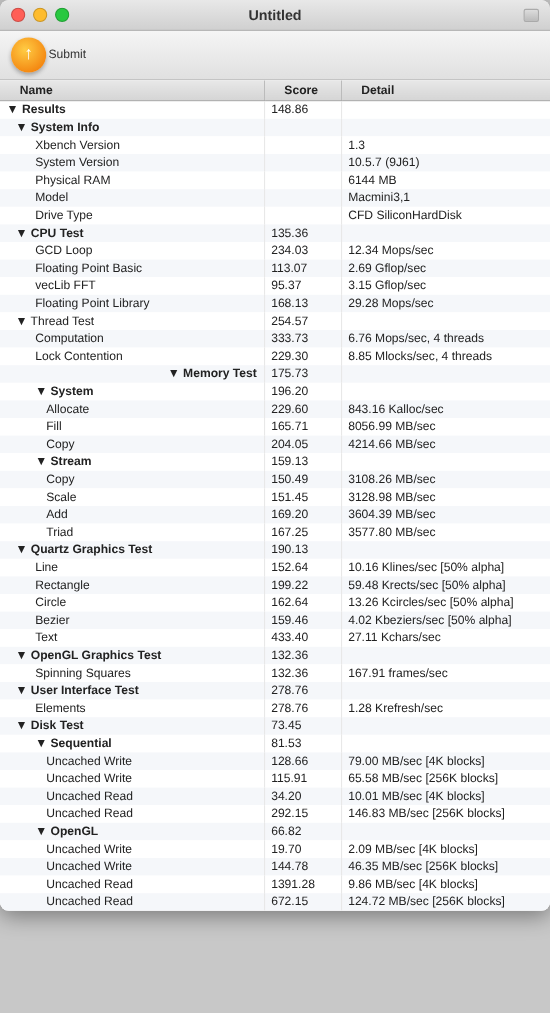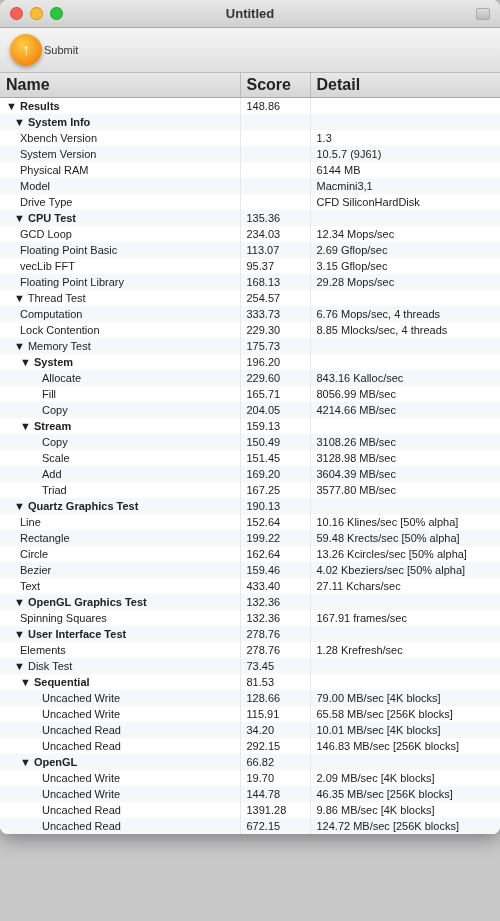--- a/index.html
+++ b/index.html
@@ -97,24 +97,24 @@
     }
 
     table {
       width: 100%;
       border-collapse: collapse;
     }
     thead th {
       background: linear-gradient(to bottom, #e8e8e8, #d5d5d5);
       border-bottom: 1px solid #aaa;
       border-right: 1px solid #bbb;
-      padding: 3px 6px;
+      padding: 3px 18px;
       text-align: left;
       font-weight: bold;
-      font-size: 16px;
+      font-size: 11px;
       color: #222;
       position: sticky;
       top: 0;
     }
     thead th:last-child { border-right: none; }
 
     tbody tr:nth-child(even) { background: #f5f7fa; }
     tbody tr:nth-child(odd)  { background: #ffffff; }
 
     td {
@@ -123,21 +123,21 @@
       color: #222;
       border-right: 1px solid #e8e8e8;
     }
     td:last-child { border-right: none; }
 
     .col-name  { width: 240px; }
     .col-score { width: 70px; text-align: left; }
     .col-detail{ }
 
     .indent-1 { padding-left: 14px; }
-    .indent-2 { padding-left: 20px; }
+    .indent-2 { padding-left: 32px; }
     .indent-3 { padding-left: 42px; }
   </style>
 </head>
 <body>
 
 <div class="window">
 
   <div class="titlebar">
     <div class="titlebar-buttons">
       <div class="tb-btn tb-close"></div>
@@ -234,21 +234,21 @@
             <td class="col-name indent-2">Computation</td>
             <td class="col-score">333.73</td>
             <td class="col-detail">6.76 Mops/sec, 4 threads</td>
           </tr>
           <tr>
             <td class="col-name indent-2">Lock Contention</td>
             <td class="col-score">229.30</td>
             <td class="col-detail">8.85 Mlocks/sec, 4 threads</td>
           </tr>
           <tr>
-            <td class="col-name indent-1" style="font-weight: normal;">▼ Memory Test</td>
+            <td class="col-name indent-1" style="font-weight: bold; text-align: right;">▼ Memory Test</td>
             <td class="col-score">175.73</td>
             <td class="col-detail"></td>
           </tr>
           <tr>
             <td class="col-name indent-2" style="font-weight: bold;">▼ System</td>
             <td class="col-score">196.20</td>
             <td class="col-detail"></td>
           </tr>
           <tr>
             <td class="col-name indent-3">Allocate</td>
@@ -334,21 +334,21 @@
             <td class="col-name indent-1" style="font-weight: bold;">▼ User Interface Test</td>
             <td class="col-score">278.76</td>
             <td class="col-detail"></td>
           </tr>
           <tr>
             <td class="col-name indent-2">Elements</td>
             <td class="col-score">278.76</td>
             <td class="col-detail">1.28 Krefresh/sec</td>
           </tr>
           <tr>
-            <td class="col-name indent-1" style="font-weight: normal;">▼ Disk Test</td>
+            <td class="col-name indent-1" style="font-weight: bold;">▼ Disk Test</td>
             <td class="col-score">73.45</td>
             <td class="col-detail"></td>
           </tr>
           <tr>
             <td class="col-name indent-2" style="font-weight: bold;">▼ Sequential</td>
             <td class="col-score">81.53</td>
             <td class="col-detail"></td>
           </tr>
           <tr>
             <td class="col-name indent-3">Uncached Write</td>

